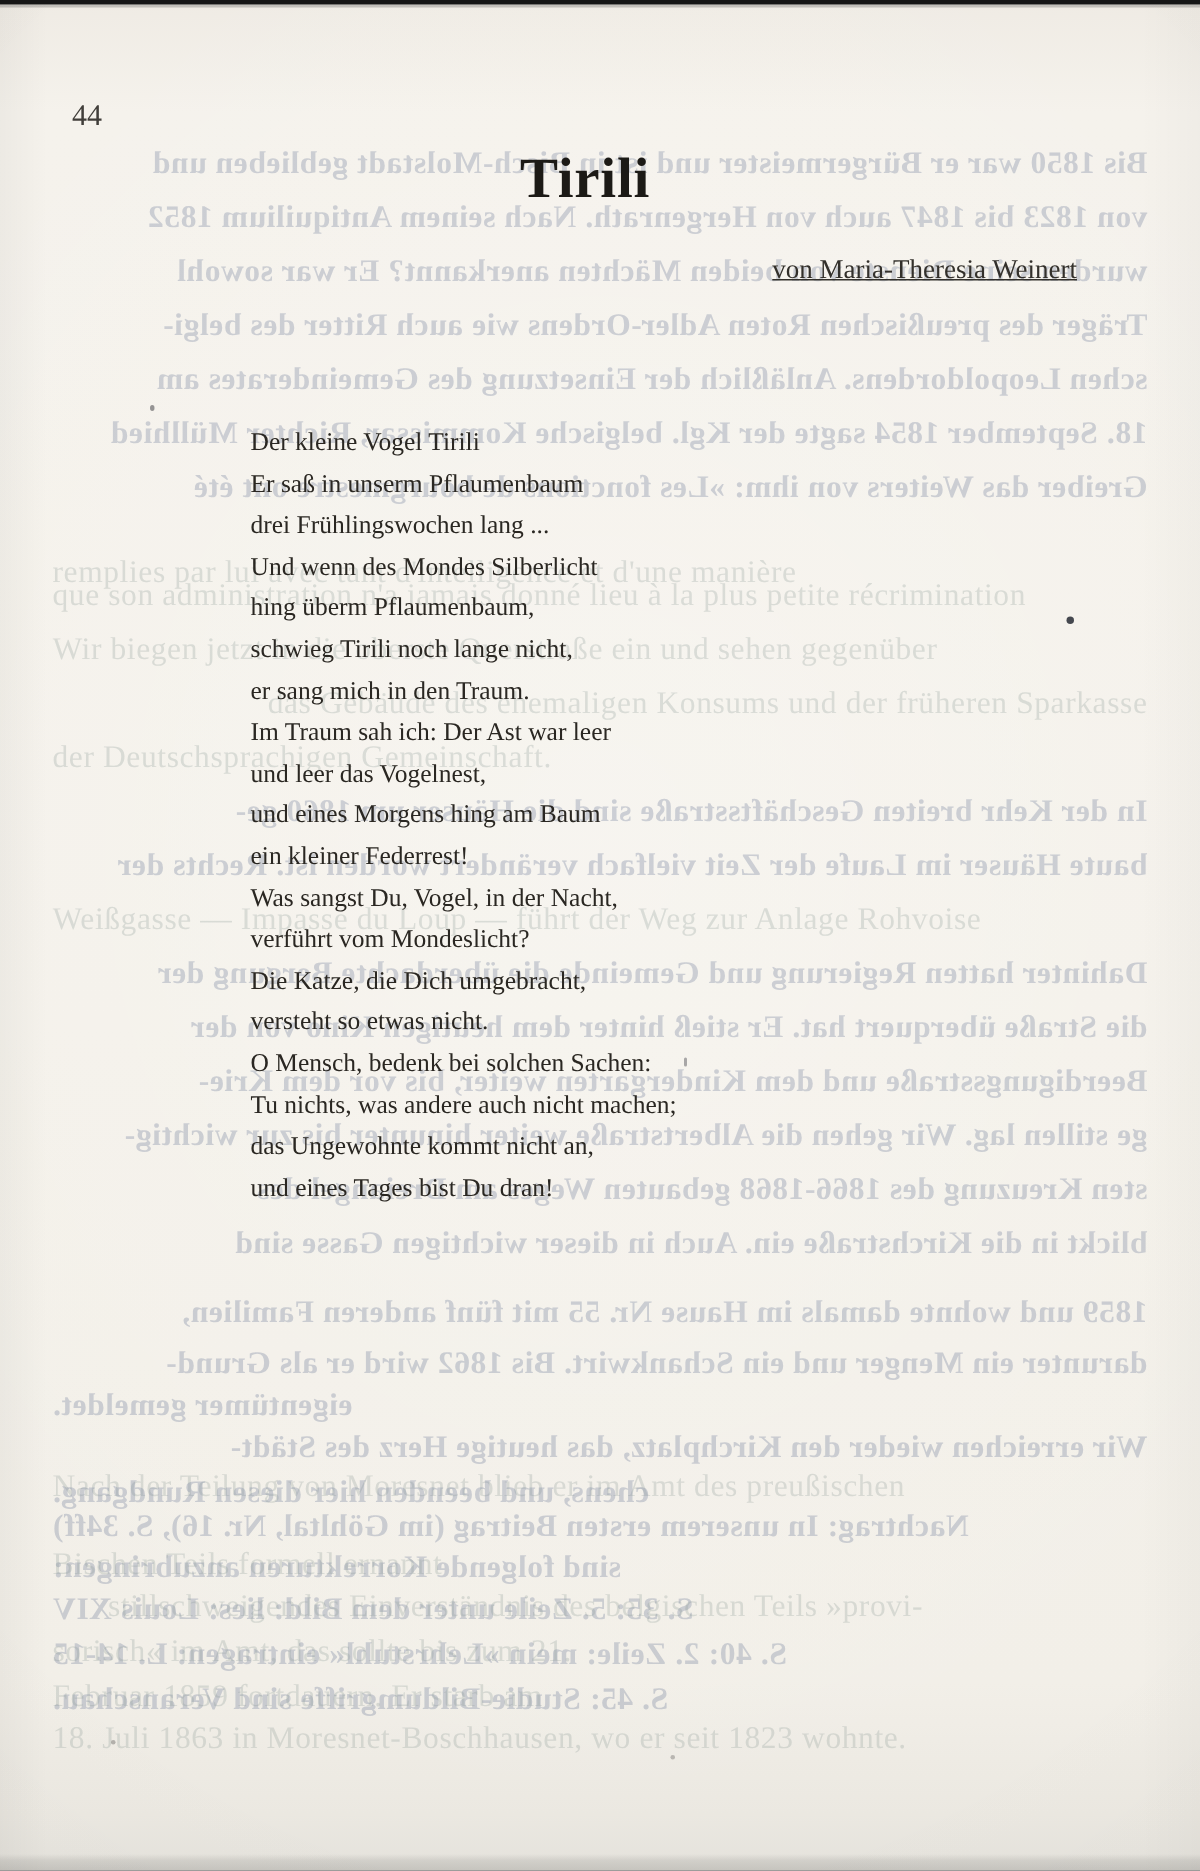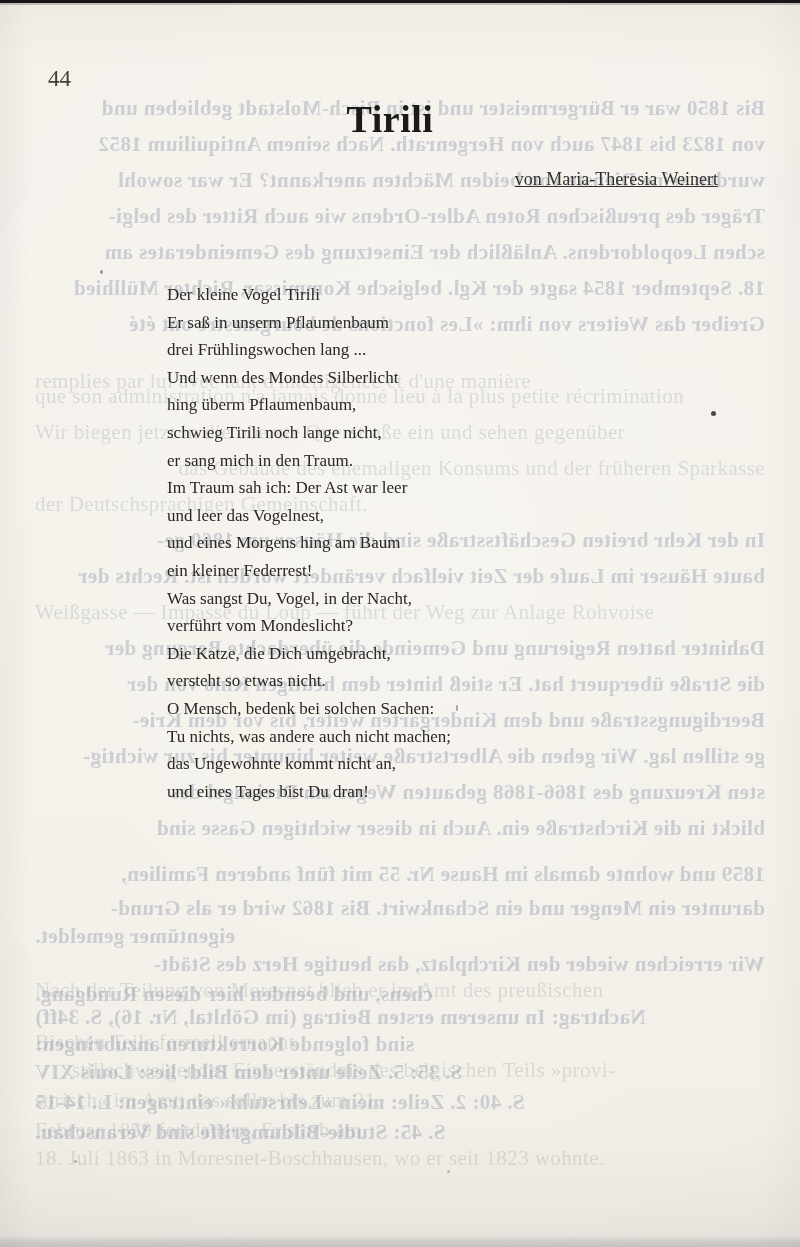--- a/index.html
+++ b/index.html
@@ -24,21 +24,21 @@
   .bleed-line{
     position:absolute;left:35px;width:730px;
     font-size:21px;line-height:24px;white-space:nowrap;overflow:hidden;
     letter-spacing:0.4px;
   }
   .bleed-line.strong{color:rgba(118,132,158,0.33);font-weight:700;}
   .bleed-line.soft{color:rgba(136,150,147,0.26);font-weight:400;}
   .bleed-line.mirror{transform:scaleX(-1);}
 
   
-  .page-number{position:absolute;left:48px;top:66px;font-size:23px;color:#413e3a;text-align:right;}
+  .page-number{position:absolute;left:48px;top:66px;font-size:20px;color:#413e3a;text-align:right;}
   .poem-title{position:absolute;left:0;top:97px;width:780px;text-align:center;
     font-size:38px;font-weight:700;color:#1c1a16;letter-spacing:0.5px;}
   .poem-byline{position:absolute;right:82px;top:169px;font-size:18px;color:#33302b;text-decoration:underline;}
   .poem{position:absolute;left:167px;top:281px;font-size:17px;line-height:27.6px;color:#2a2722;}
   .poem-line{white-space:nowrap;}
 
   
   .speck{position:absolute;border-radius:50%;}
 </style>
 </head>

